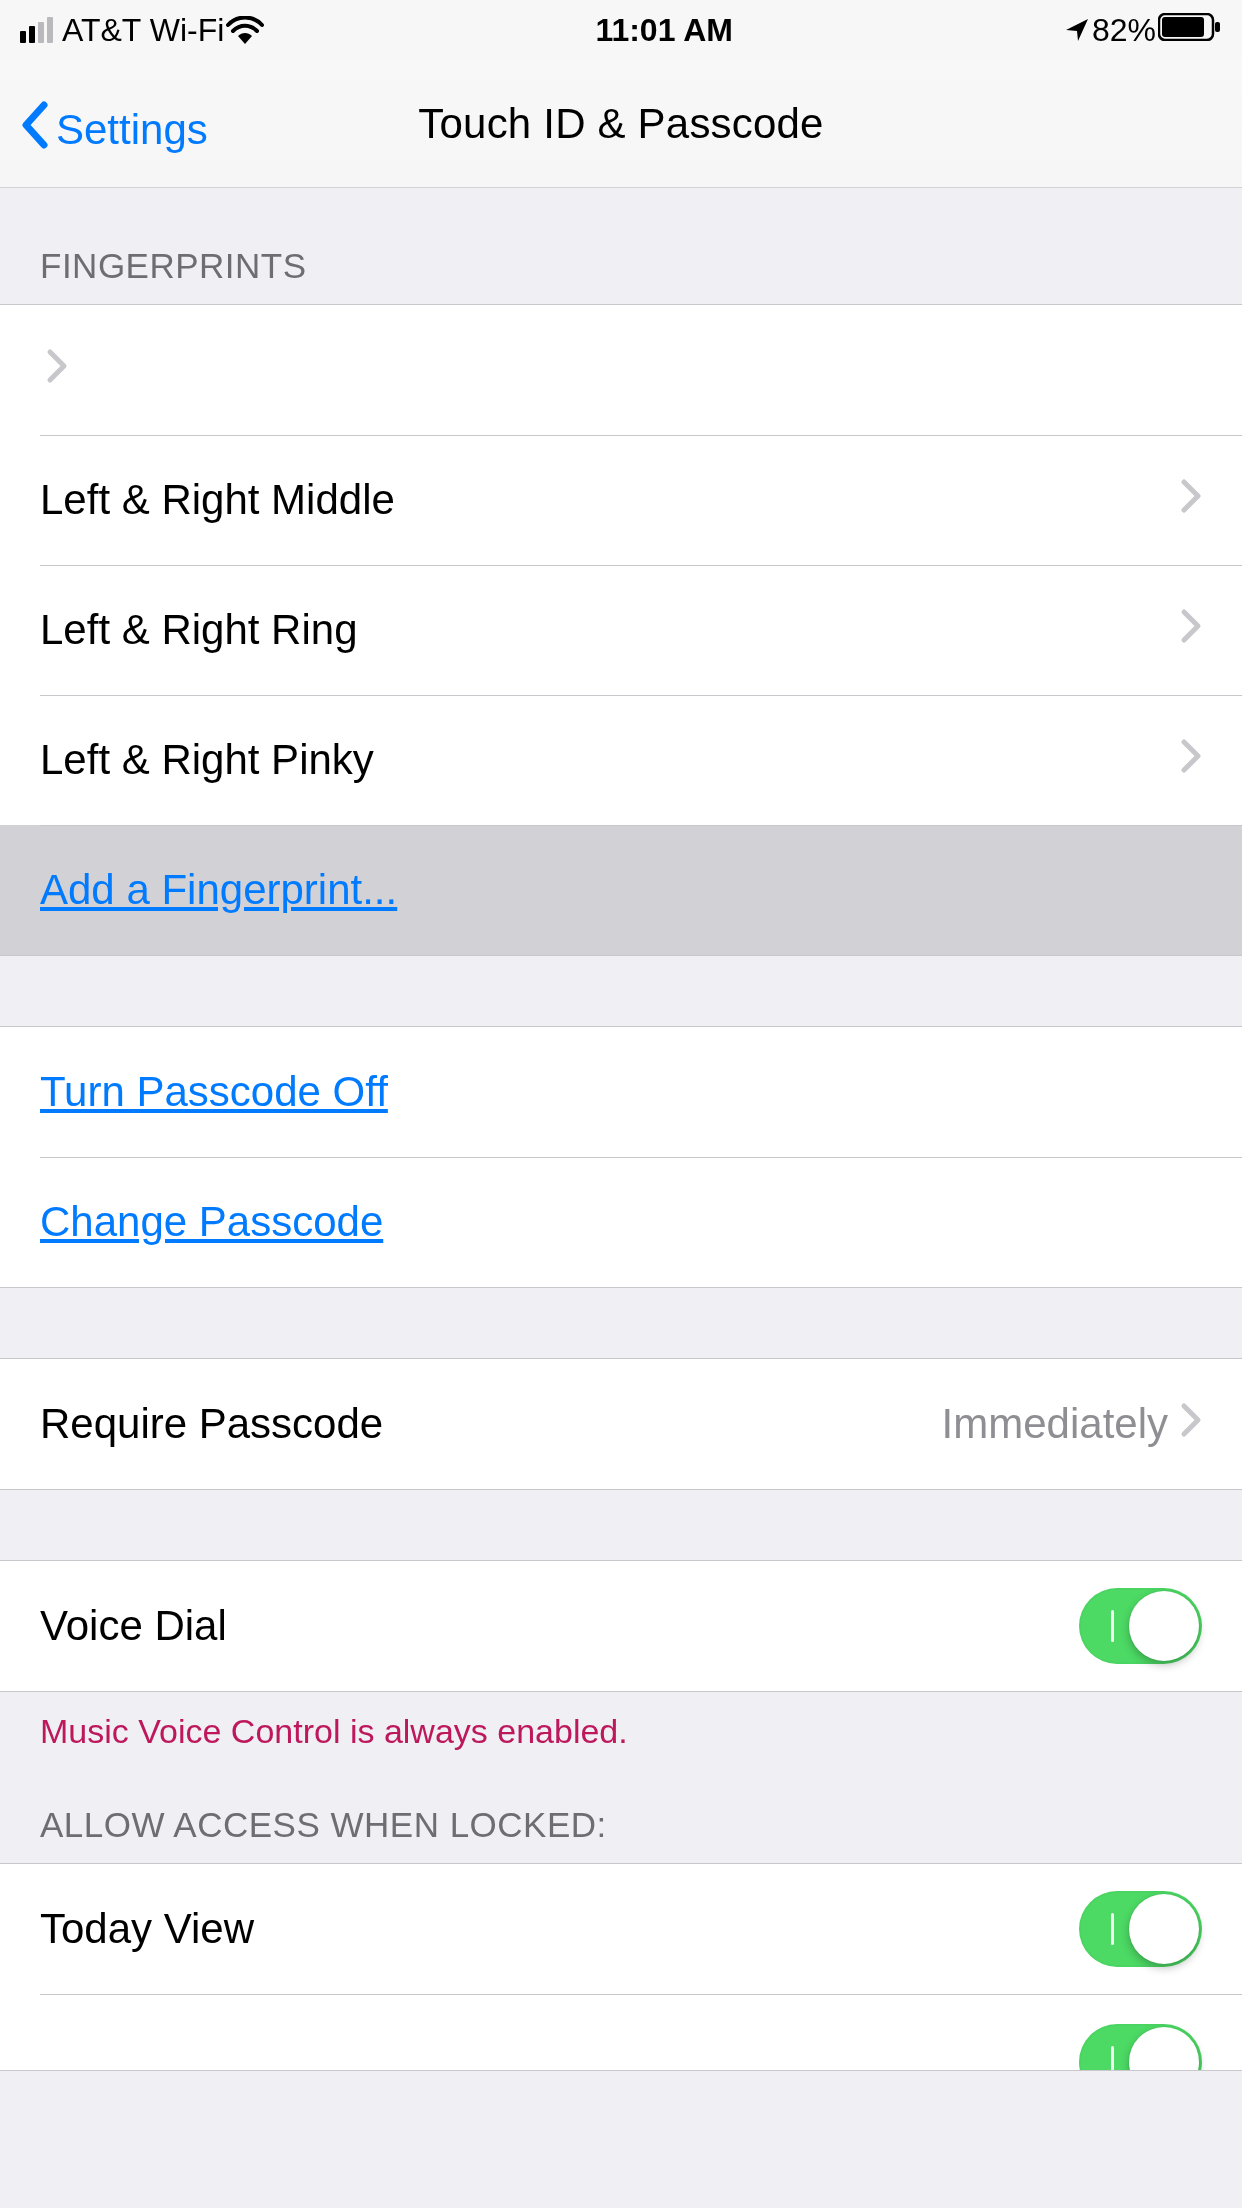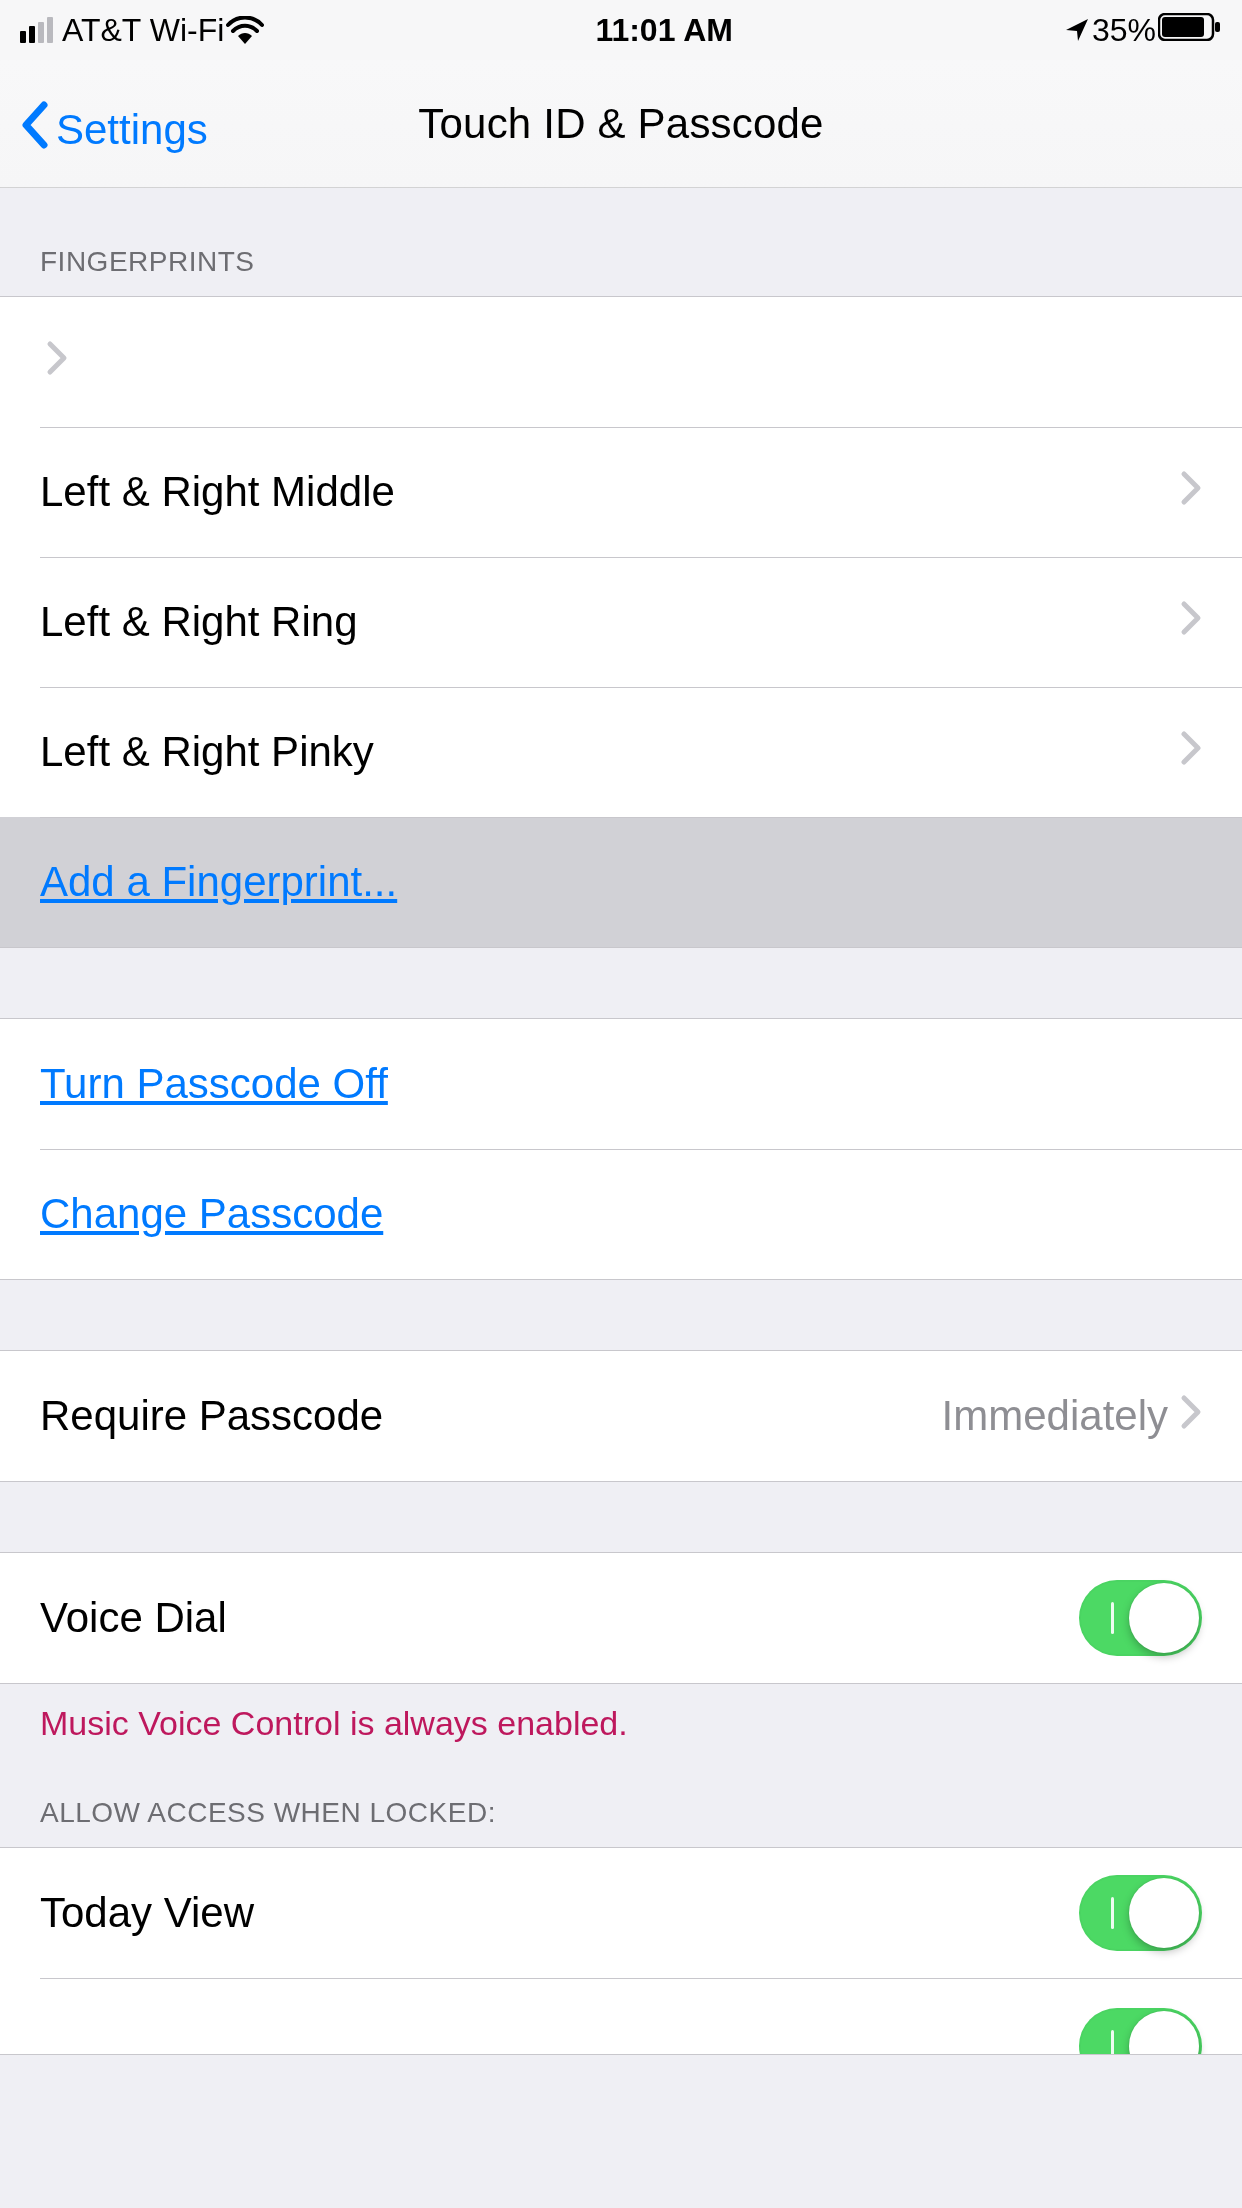--- a/index.html
+++ b/index.html
@@ -47,21 +47,21 @@
     align-items: center;
     gap: 6px;
     color: #007aff;
     font-size: 42px;
   }
 
   
   .section-header {
     padding: 58px 40px 18px 40px;
     color: #6d6d72;
-    font-size: 28px;
+    font-size: 35px;
     letter-spacing: .5px;
   }
   .section-footer {
     padding: 20px 40px 10px 40px;
     color: #be185d;
     font-size: 34px;
   }
   .spacer { height: 70px; }
 
   
@@ -150,21 +150,21 @@
       </svg>
     </span>
   </div>
   <div class="status-center">11:01 AM</div>
   <div class="status-right">
     <span class="sb-icon">
       <svg width="26" height="26" viewBox="0 0 26 26">
           <path d="M2 13 L24 2 L14 24 L13 14 Z" fill="#000"></path>
         </svg>
     </span>
-    <span>35%</span>
+    <span>82%</span>
     <span class="sb-icon battery-body">
       <svg width="64" height="28" viewBox="0 0 64 28">
         <rect x="1" y="1" width="54" height="26" rx="6" fill="none" stroke="#000" stroke-width="2.5"></rect>
         <rect x="4" y="4" width="42" height="20" rx="3" fill="#000"></rect>
         <rect x="57" y="9" width="5" height="10" rx="2" fill="#000"></rect>
       </svg>
     </span>
   </div>
 </div>
 

